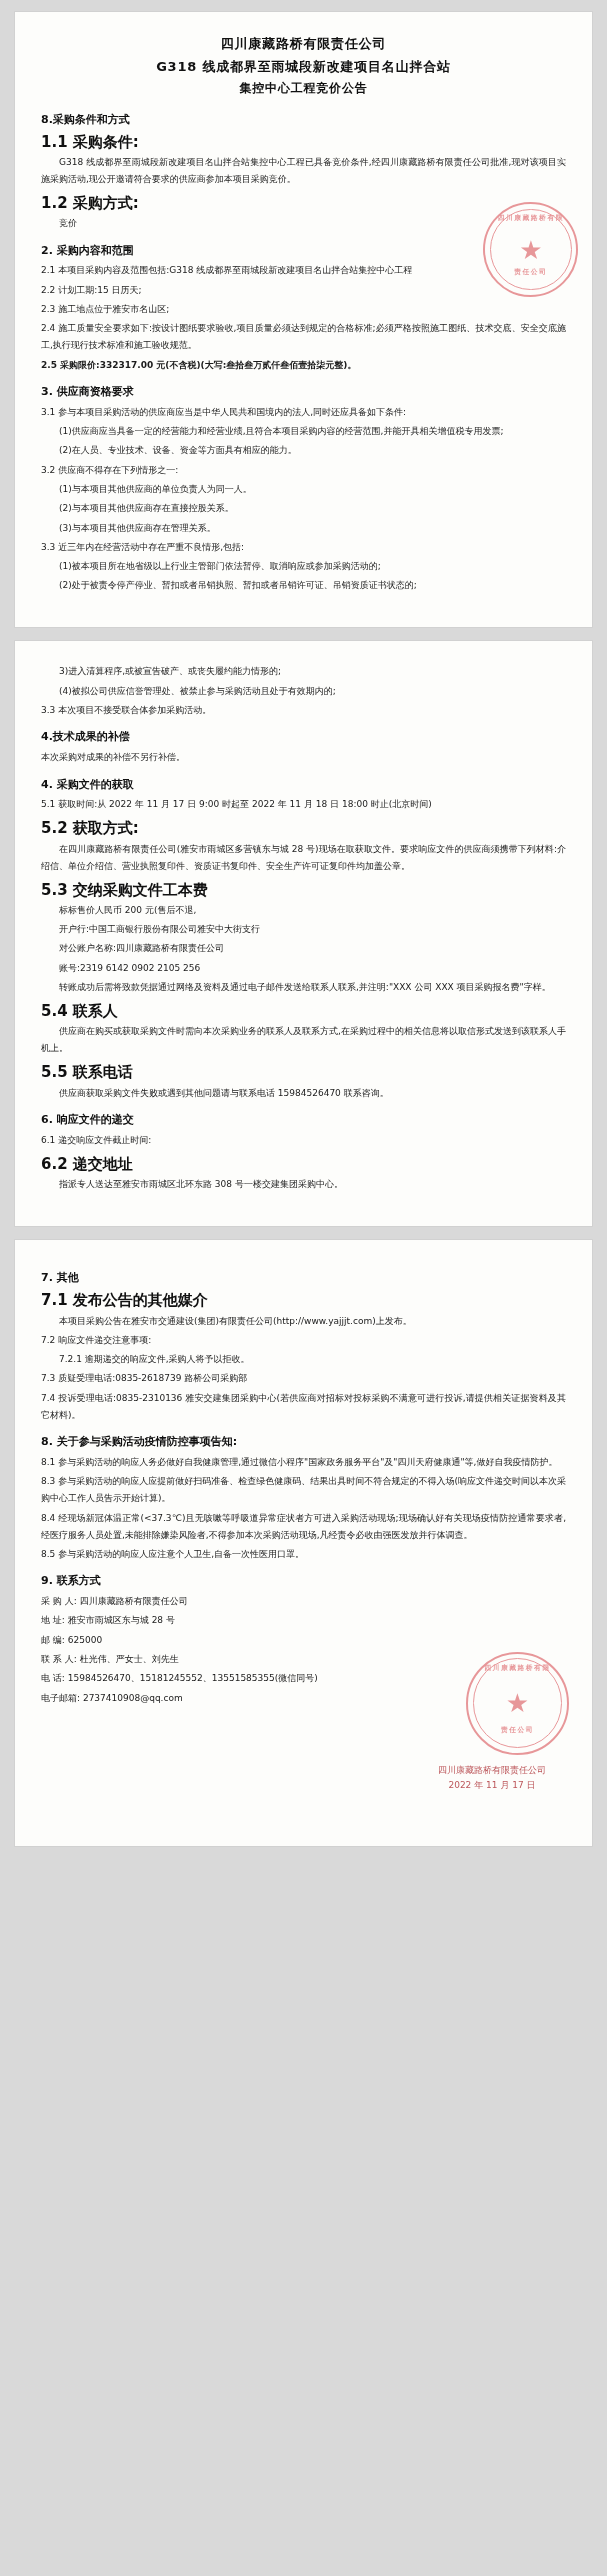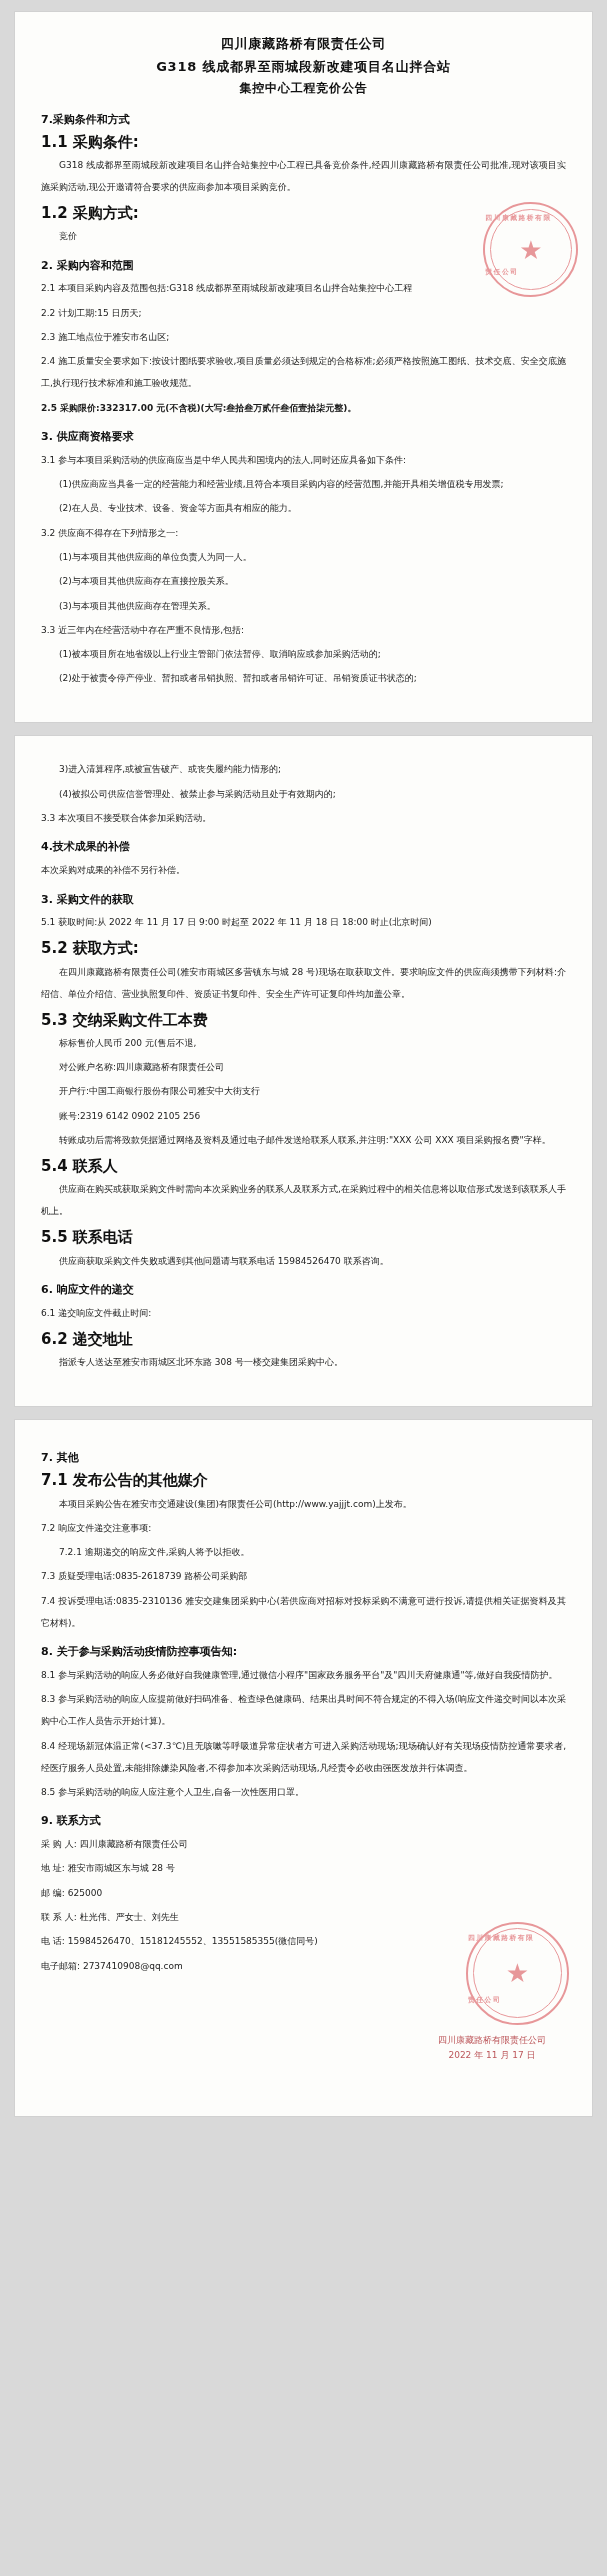--- a/index.html
+++ b/index.html
@@ -37,21 +37,21 @@
     color:#111;
   }
   h3.sub{
     font-size:15px;
     font-weight:bold;
     margin:6px 0 2.3px 0;
     color:#111;
   }
   p.t{
     font-size:9px;
-    line-height:22px;
+    line-height:17px;
     margin:2.3px 0;
     color:#1b1b1b;
     text-align:justify;
   }
   p.ind{text-indent:18px;}
   p.ind2{padding-left:18px;}
   .u{text-decoration:underline;}
   .b{font-weight:bold;}
   .spacer{height:7.6px;}
   
@@ -72,20 +72,21 @@
     position:absolute;
     left:50%;top:50%;
     transform:translate(-50%,-50%);
     color:#d6444a;
     font-size:26px;
     line-height:1;
   }
   .seal .txt-top,.seal .txt-bot{
     position:absolute;
     left:0;right:0;
+    text-align:center;
     color:#d6444a;
     font-size:6.8px;
     letter-spacing:1.5px;
     font-weight:bold;
   }
   .seal .txt-top{top:9px;}
   .seal .txt-bot{bottom:18px;}
   .seal.s1{width:91px;height:91px;right:13.7px;top:190px;}
   .seal.s3{width:99px;height:99px;right:23px;bottom:91px;}
   .sign-block{
@@ -112,21 +113,21 @@
       <div class="star">★</div>
       <div class="txt-bot">责任公司</div>
     </div>
 
     <div class="title">
       <div class="l1">四川康藏路桥有限责任公司</div>
       <div class="l2">G318 线成都界至雨城段新改建项目名山拌合站</div>
       <div class="l3">集控中心工程竞价公告</div>
     </div>
 
-    <h2 class="sec">7.采购条件和方式</h2>
+    <h2 class="sec">8.采购条件和方式</h2>
     <h3 class="sub">1.1 采购条件:</h3>
     <p class="t ind">G318 线成都界至雨城段新改建项目名山拌合站集控中心工程已具备竞价条件,经四川康藏路桥有限责任公司批准,现对该项目实施采购活动,现公开邀请符合要求的供应商参加本项目采购竞价。</p>
     <h3 class="sub">1.2 采购方式:</h3>
     <p class="t ind">竞价</p>
 
     <h2 class="sec">2. 采购内容和范围</h2>
     <p class="t">2.1 本项目采购内容及范围包括:G318 线成都界至雨城段新改建项目名山拌合站集控中心工程</p>
     <p class="t">2.2 计划工期:15 日历天;</p>
     <p class="t">2.3 施工地点位于雅安市名山区;</p>
     <p class="t">2.4 施工质量安全要求如下:按设计图纸要求验收,项目质量必须达到规定的合格标准;必须严格按照施工图纸、技术交底、安全交底施工,执行现行技术标准和施工验收规范。</p>
@@ -148,28 +149,28 @@
 
   <div class="sheet">
 
     <p class="t ind2">3)进入清算程序,或被宣告破产、或丧失履约能力情形的;</p>
     <p class="t ind2">(4)被拟公司供应信誉管理处、被禁止参与采购活动且处于有效期内的;</p>
     <p class="t">3.3 本次项目不接受联合体参加采购活动。</p>
 
     <h2 class="sec">4.技术成果的补偿</h2>
     <p class="t">本次采购对成果的补偿不另行补偿。</p>
 
-    <h2 class="sec">3. 采购文件的获取</h2>
+    <h2 class="sec">4. 采购文件的获取</h2>
     <p class="t">5.1 获取时间:从 2022 年 11 月 17 日 9:00 时起至 2022 年 11 月 18 日 18:00 时止(北京时间)</p>
     <h3 class="sub">5.2 获取方式:</h3>
     <p class="t ind">在四川康藏路桥有限责任公司(雅安市雨城区多营镇东与城 28 号)现场在取获取文件。要求响应文件的供应商须携带下列材料:介绍信、单位介绍信、营业执照复印件、资质证书复印件、安全生产许可证复印件均加盖公章。</p>
     <h3 class="sub">5.3 交纳采购文件工本费</h3>
     <p class="t ind">标标售价人民币 200 元(售后不退,</p>
+    <p class="t ind">开户行:中国工商银行股份有限公司雅安中大街支行</p>
     <p class="t ind">对公账户名称:四川康藏路桥有限责任公司</p>
-    <p class="t ind">开户行:中国工商银行股份有限公司雅安中大街支行</p>
     <p class="t ind">账号:2319 6142 0902 2105 256</p>
     <p class="t ind">转账成功后需将致款凭据通过网络及资料及通过电子邮件发送给联系人联系,并注明:"XXX 公司 XXX 项目采购报名费"字样。</p>
     <h3 class="sub">5.4 联系人</h3>
     <p class="t ind">供应商在购买或获取采购文件时需向本次采购业务的联系人及联系方式,在采购过程中的相关信息将以取信形式发送到该联系人手机上。</p>
     <h3 class="sub">5.5 联系电话</h3>
     <p class="t ind">供应商获取采购文件失败或遇到其他问题请与联系电话 15984526470 联系咨询。</p>
 
     <h2 class="sec">6. 响应文件的递交</h2>
     <p class="t">6.1 递交响应文件截止时间:</p>
     <h3 class="sub">6.2 递交地址</h3>

